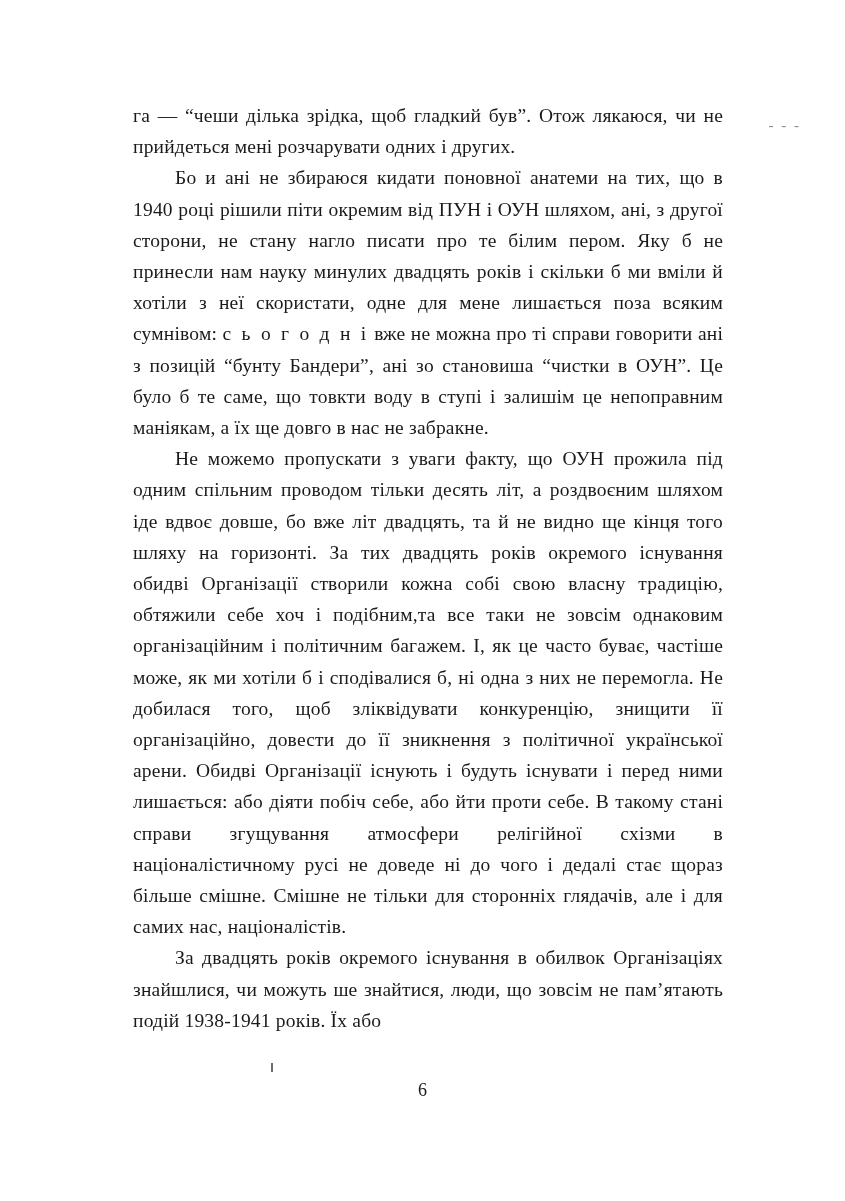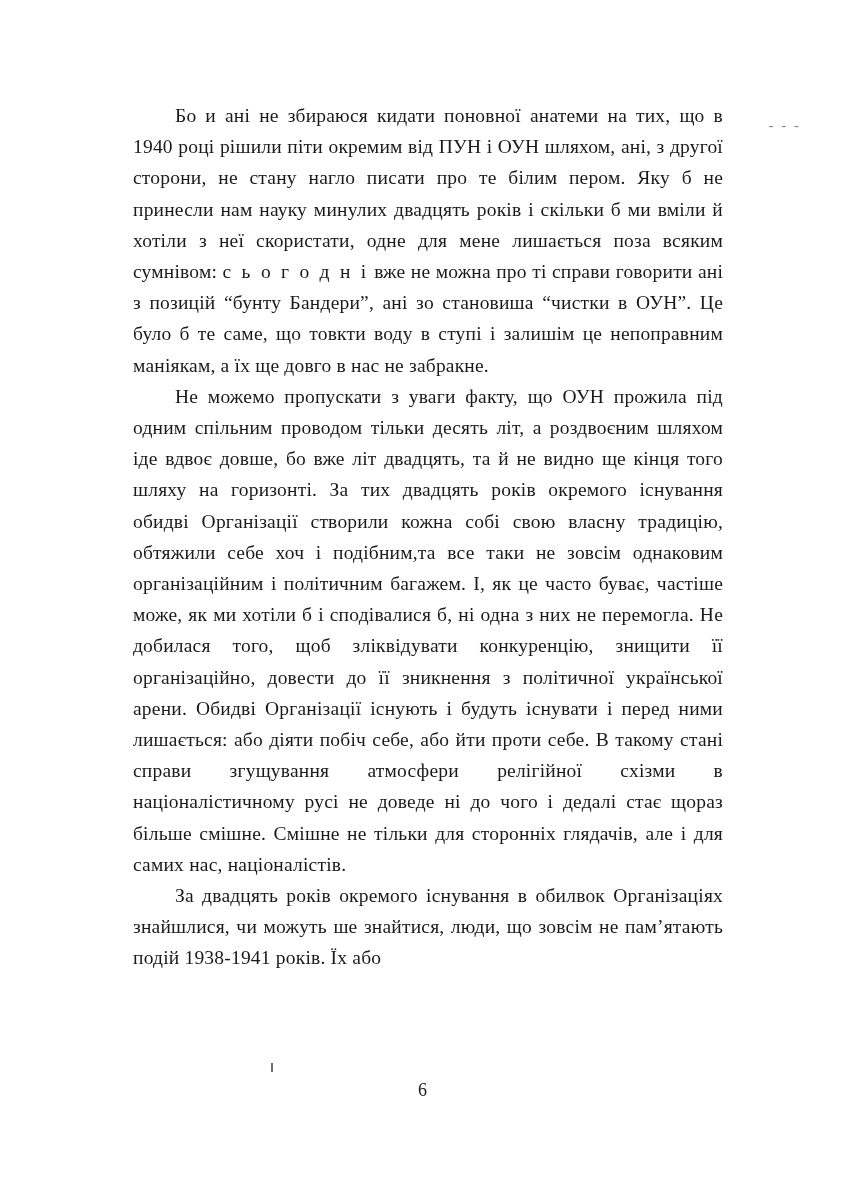--- a/index.html
+++ b/index.html
@@ -75,20 +75,21 @@
   }
 </style>
 </head>
 <body>
 
 <div class="page">
 
   <div class="edge-dots">- - -</div>
 
   <div class="text-block">
+    <p class="para">га — “чеши ділька зрідка, щоб гладкий був”. Отож лякаюся, чи не прийдеться мені розчарувати одних і других.</p>
 
     <p class="para indent"><span>Бо и ані не збираюся кидати поновної анатеми на тих, що в 1940 році рішили піти окремим від ПУН і ОУН шляхом, ані, з другої сторони, не стану нагло писати про те білим пером. Яку б не принесли нам науку минулих двадцять років і скільки б ми вміли й хотіли з неї скористати, одне для мене лишається поза всяким сумнівом: </span><span class="spaced">с ь о г о д н і</span><span> вже не можна про ті справи говорити ані з позицій “бунту Бандери”, ані зо становиша “чистки в ОУН”. Це було б те саме, що товкти воду в ступі і залишім це непоправним маніякам, а їх ще довго в нас не забракне.</span></p>
 
     <p class="para indent">Не можемо пропускати  з уваги факту, що ОУН прожила під одним спільним проводом тільки десять літ, а роздвоєним шляхом іде вдвоє довше, бо вже літ двадцять,  та й не видно ще кінця того шляху на горизонті. За тих двадцять років окремого існування обидві Організації створили кожна собі свою власну традицію, обтяжили себе хоч і подібним,та все таки не зовсім однаковим організаційним і політичним багажем. І, як це часто буває, частіше може, як ми хотіли б і сподівалися б, ні одна з них не перемогла. Не добилася того, щоб зліквідувати конкуренцію, знищити її організаційно, довести до її зникнення з політичної української арени. Обидві Організації існують і будуть існувати і перед ними лишається: або діяти побіч себе, або йти проти себе. В такому стані справи згущування атмосфери релігійної схізми в націоналістичному русі не доведе ні до чого і дедалі стає щораз більше смішне. Смішне не тільки для сторонніх глядачів, але і для самих нас, націоналістів.</p>
 
     <p class="para indent">За двадцять років окремого існування в обилвок Організаціях знайшлися, чи можуть ше знайтися, люди, що зовсім не пам’ятають подій 1938-1941 років. Їх або</p>
   </div>
 
   <div class="tickmark"></div>
 

